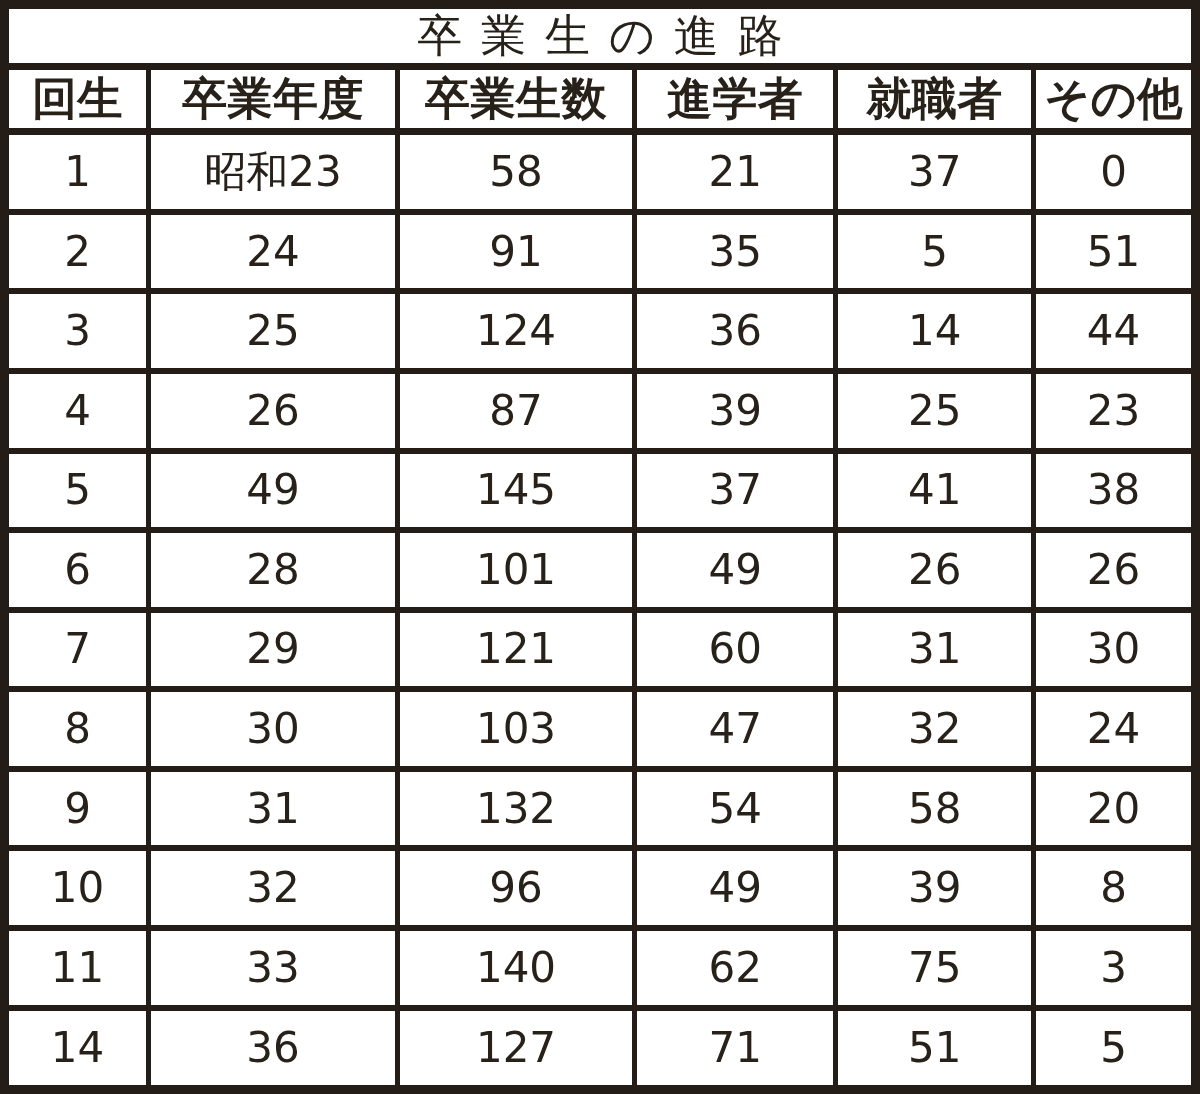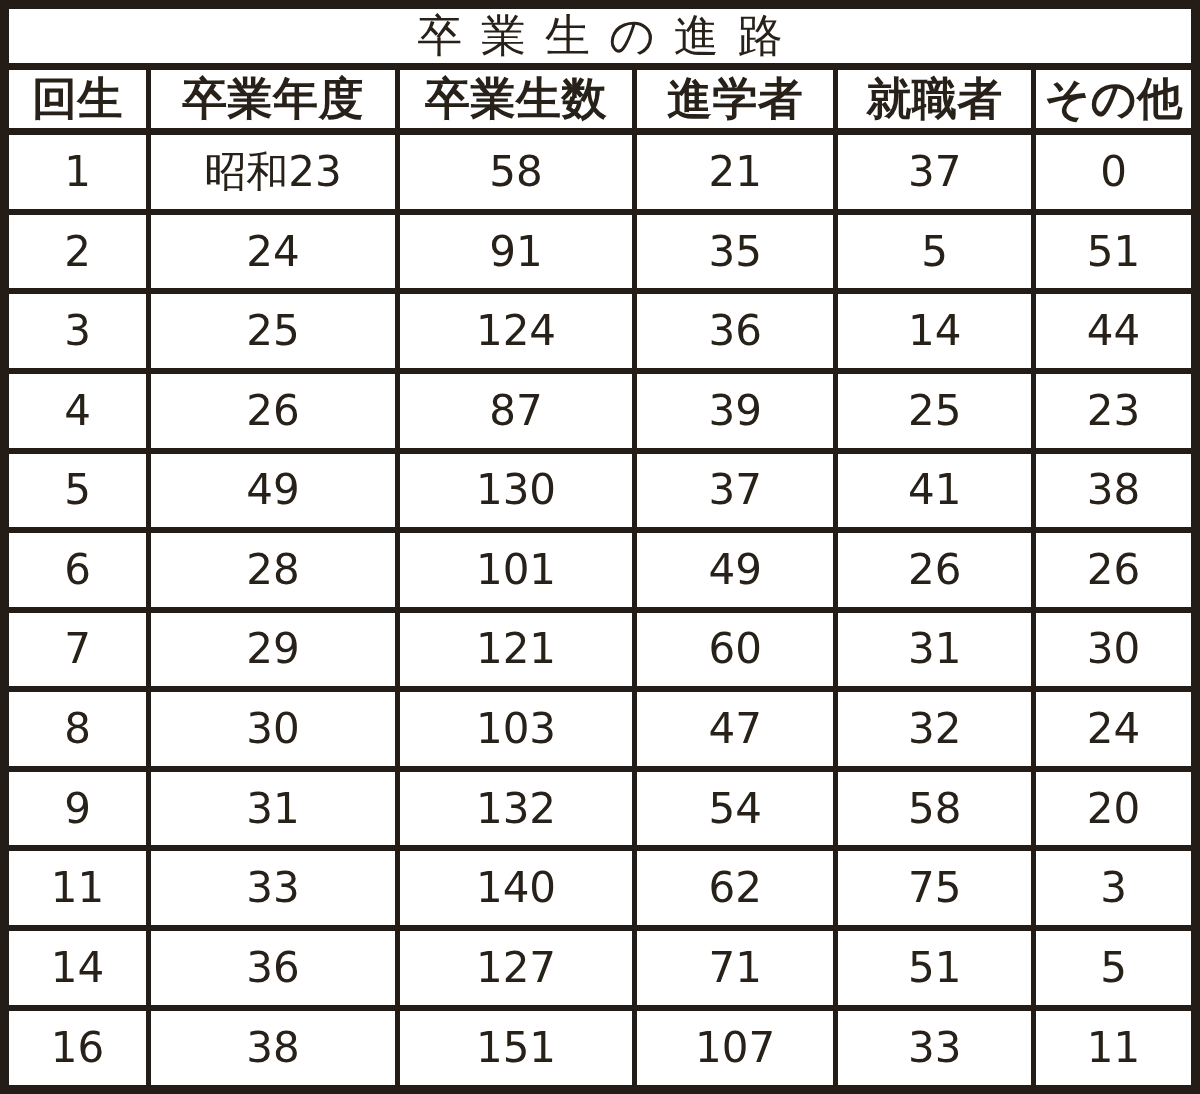--- a/index.html
+++ b/index.html
@@ -125,21 +125,21 @@
           <td>4</td>
           <td>26</td>
           <td>87</td>
           <td>39</td>
           <td>25</td>
           <td>23</td>
         </tr>
         <tr>
           <td>5</td>
           <td>49</td>
-          <td>130</td>
+          <td>145</td>
           <td>37</td>
           <td>41</td>
           <td>38</td>
         </tr>
         <tr>
           <td>6</td>
           <td>28</td>
           <td>101</td>
           <td>49</td>
           <td>26</td>
@@ -163,38 +163,38 @@
         </tr>
         <tr>
           <td>9</td>
           <td>31</td>
           <td>132</td>
           <td>54</td>
           <td>58</td>
           <td>20</td>
         </tr>
         <tr>
+          <td>10</td>
+          <td>32</td>
+          <td>96</td>
+          <td>49</td>
+          <td>39</td>
+          <td>8</td>
+        </tr>
+        <tr>
           <td>11</td>
           <td>33</td>
           <td>140</td>
           <td>62</td>
           <td>75</td>
           <td>3</td>
         </tr>
         <tr>
           <td>14</td>
           <td>36</td>
           <td>127</td>
           <td>71</td>
           <td>51</td>
           <td>5</td>
         </tr>
-        <tr>
-          <td>16</td>
-          <td>38</td>
-          <td>151</td>
-          <td>107</td>
-          <td>33</td>
-          <td>11</td>
-        </tr>
       </tbody>
   </table>
 </div>
 
 </body></html>

